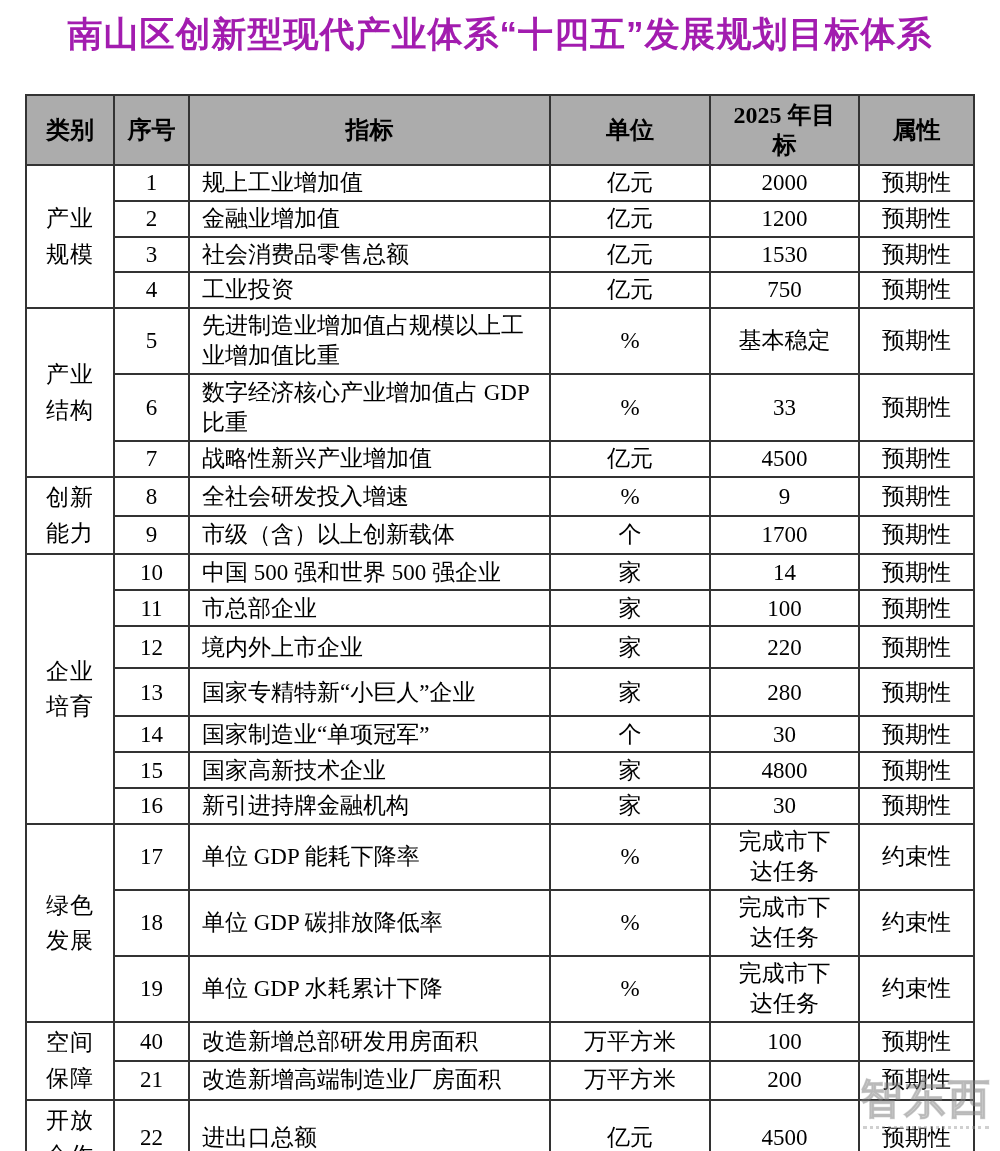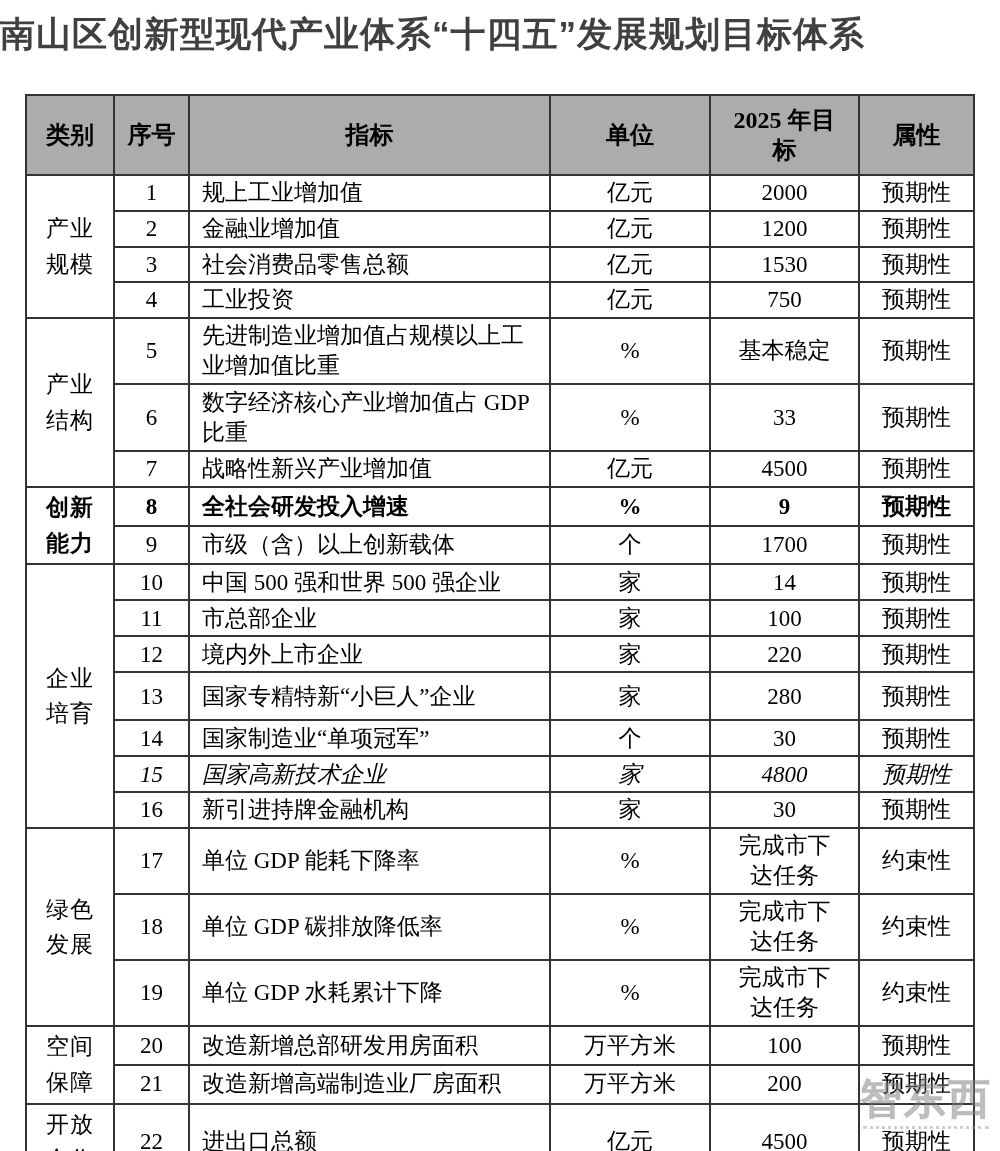--- a/index.html
+++ b/index.html
@@ -7,46 +7,46 @@
   body {
     width: 1000px; height: 1151px;
     background: #ffffff;
     position: relative;
     overflow: hidden;
     color: #000;
     font-family: "Liberation Serif", serif;
   }
   .page-title {
     margin: 12px 0 0 0;
-    text-align: left;
+    text-align: center;
     font-family: "Liberation Sans", sans-serif;
     font-weight: bold;
     font-size: 35px;
     line-height: 1.25;
     letter-spacing: 1px;
-    color: #404040;
+    color: #a21caf;
   }
   table.targets {
     border-collapse: collapse;
     table-layout: fixed;
     width: 948px;
     margin: 38px 0 0 25px;
   }
   table.targets th,
   table.targets td {
     border: 2px solid #333333;
     text-align: center;
     vertical-align: middle;
     white-space: pre-line;
     font-size: 23px;
     line-height: 1.3;
     padding: 2px 4px;
     overflow: hidden;
   }
-  table.targets thead tr { height: 80px; }
+  table.targets thead tr { height: 70px; }
   table.targets th {
     background: #acacac;
     font-weight: bold;
     font-size: 24px;
     line-height: 1.25;
   }
   table.targets td.ind {
     text-align: left;
     padding-left: 12px;
   }
@@ -154,21 +154,21 @@
         <td>33</td>
         <td>预期性</td>
       </tr>
       <tr style="height: 35px;">
         <td>7</td>
         <td class="ind">战略性新兴产业增加值</td>
         <td>亿元</td>
         <td>4500</td>
         <td>预期性</td>
       </tr>
-      <tr style="height: 35px; font-weight: bold;">
+      <tr style="height: 35px;">
         <td class="cat" rowspan="2">创新
 能力</td>
         <td>8</td>
         <td class="ind">全社会研发投入增速</td>
         <td>%</td>
         <td>9</td>
         <td>预期性</td>
       </tr>
       <tr style="height: 35px;">
         <td>9</td>
@@ -186,42 +186,42 @@
         <td>14</td>
         <td>预期性</td>
       </tr>
       <tr style="height: 36px;">
         <td>11</td>
         <td class="ind">市总部企业</td>
         <td>家</td>
         <td>100</td>
         <td>预期性</td>
       </tr>
-      <tr style="height: 36px;">
+      <tr style="height: 42px;">
         <td>12</td>
         <td class="ind">境内外上市企业</td>
         <td>家</td>
         <td>220</td>
         <td>预期性</td>
       </tr>
       <tr style="height: 48px;">
         <td>13</td>
         <td class="ind">国家专精特新“小巨人”企业</td>
         <td>家</td>
         <td>280</td>
         <td>预期性</td>
       </tr>
       <tr style="height: 36px;">
         <td>14</td>
         <td class="ind">国家制造业“单项冠军”</td>
         <td>个</td>
         <td>30</td>
         <td>预期性</td>
       </tr>
-      <tr style="height: 36px; font-style: italic;">
+      <tr style="height: 36px;">
         <td>15</td>
         <td class="ind">国家高新技术企业</td>
         <td>家</td>
         <td>4800</td>
         <td>预期性</td>
       </tr>
       <tr style="height: 20px;">
         <td>16</td>
         <td class="ind">新引进持牌金融机构</td>
         <td>家</td>
@@ -250,21 +250,21 @@
         <td>19</td>
         <td class="ind">单位 GDP 水耗累计下降</td>
         <td>%</td>
         <td>完成市下
 达任务</td>
         <td>约束性</td>
       </tr>
       <tr style="height: 36px;">
         <td class="cat" rowspan="2">空间
 保障</td>
-        <td>20</td>
+        <td>40</td>
         <td class="ind">改造新增总部研发用房面积</td>
         <td>万平方米</td>
         <td>100</td>
         <td>预期性</td>
       </tr>
       <tr style="height: 36px;">
         <td>21</td>
         <td class="ind">改造新增高端制造业厂房面积</td>
         <td>万平方米</td>
         <td>200</td>

